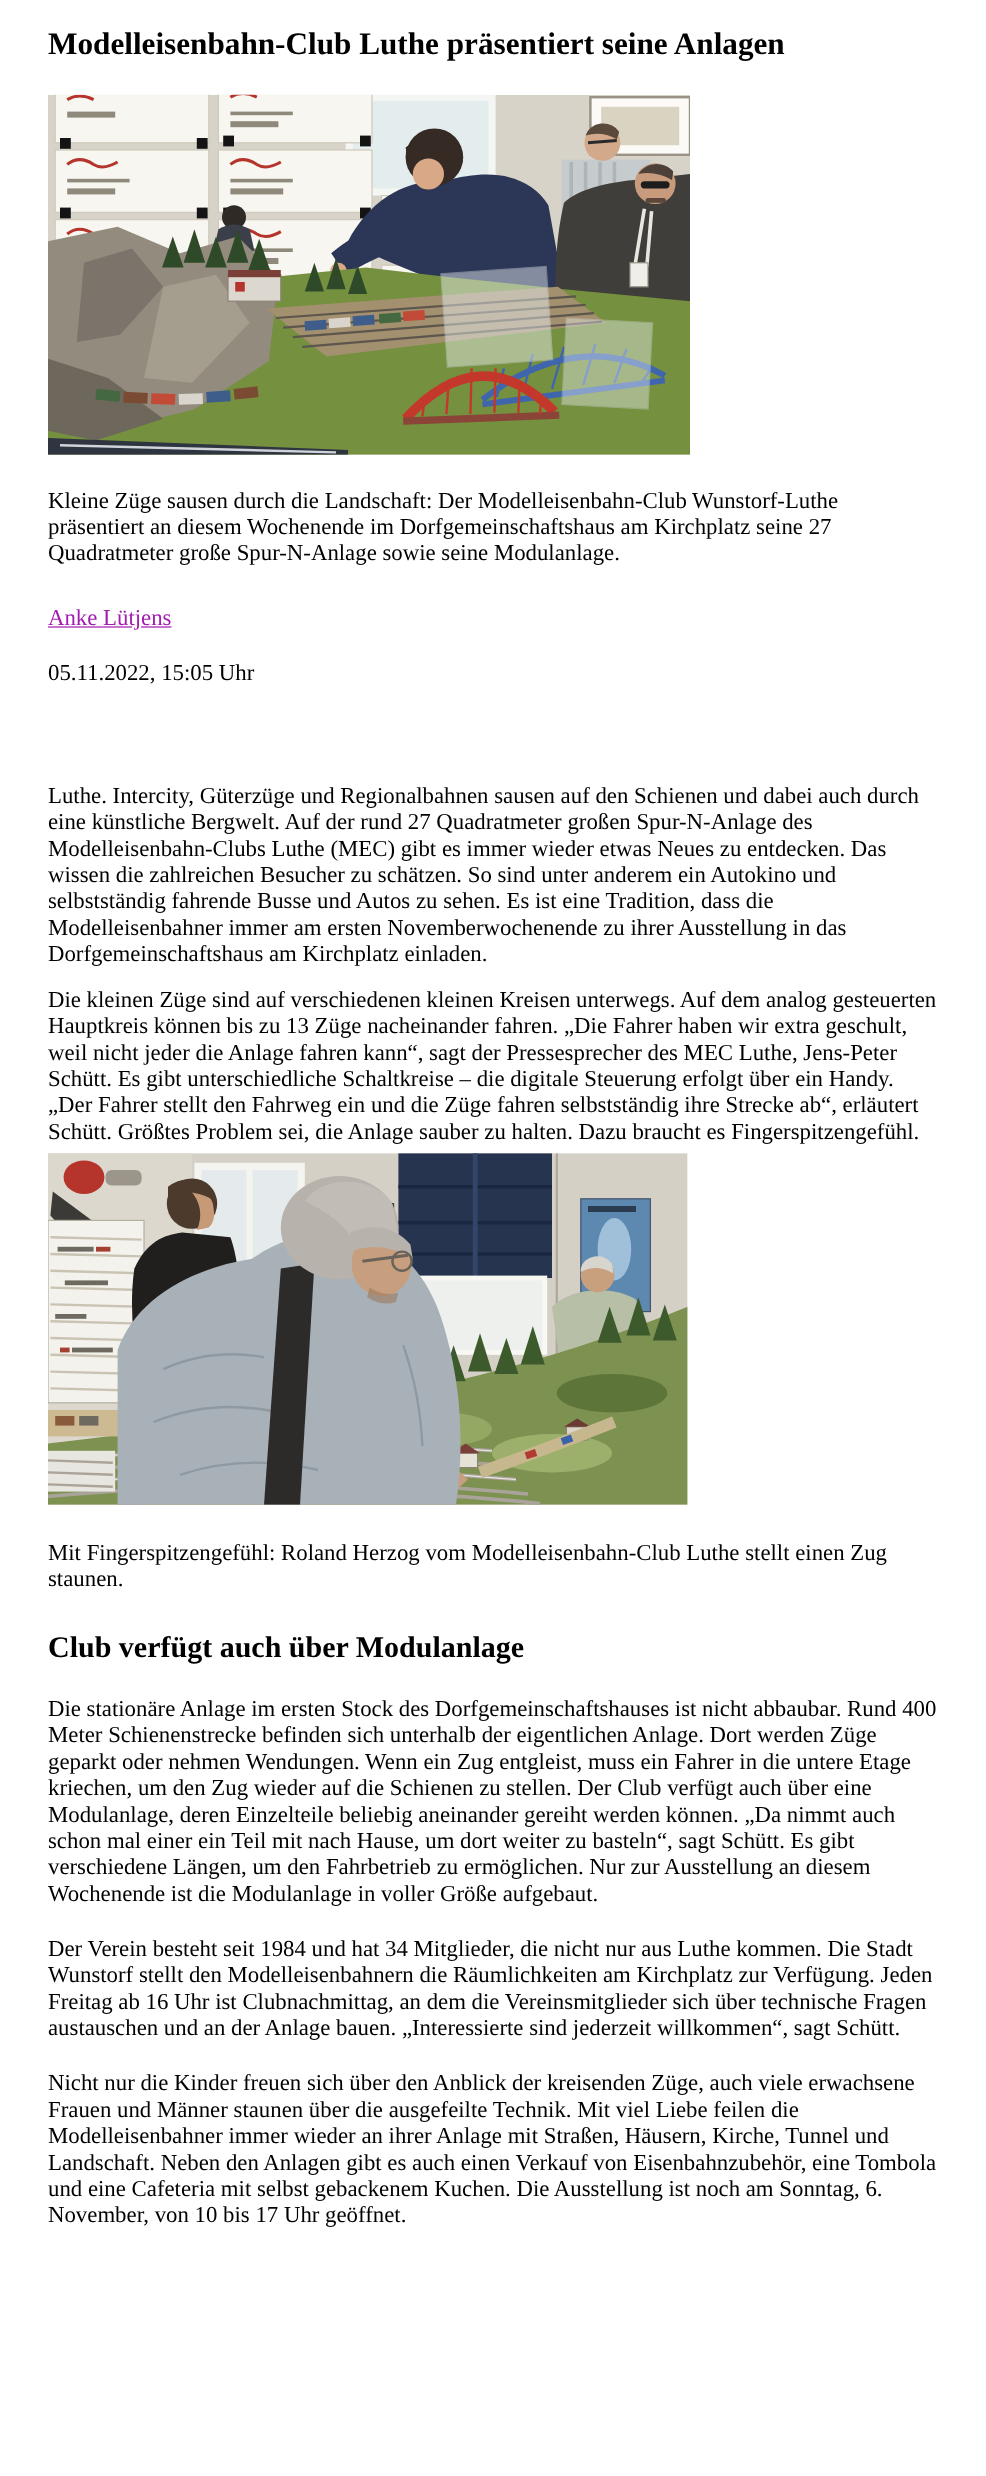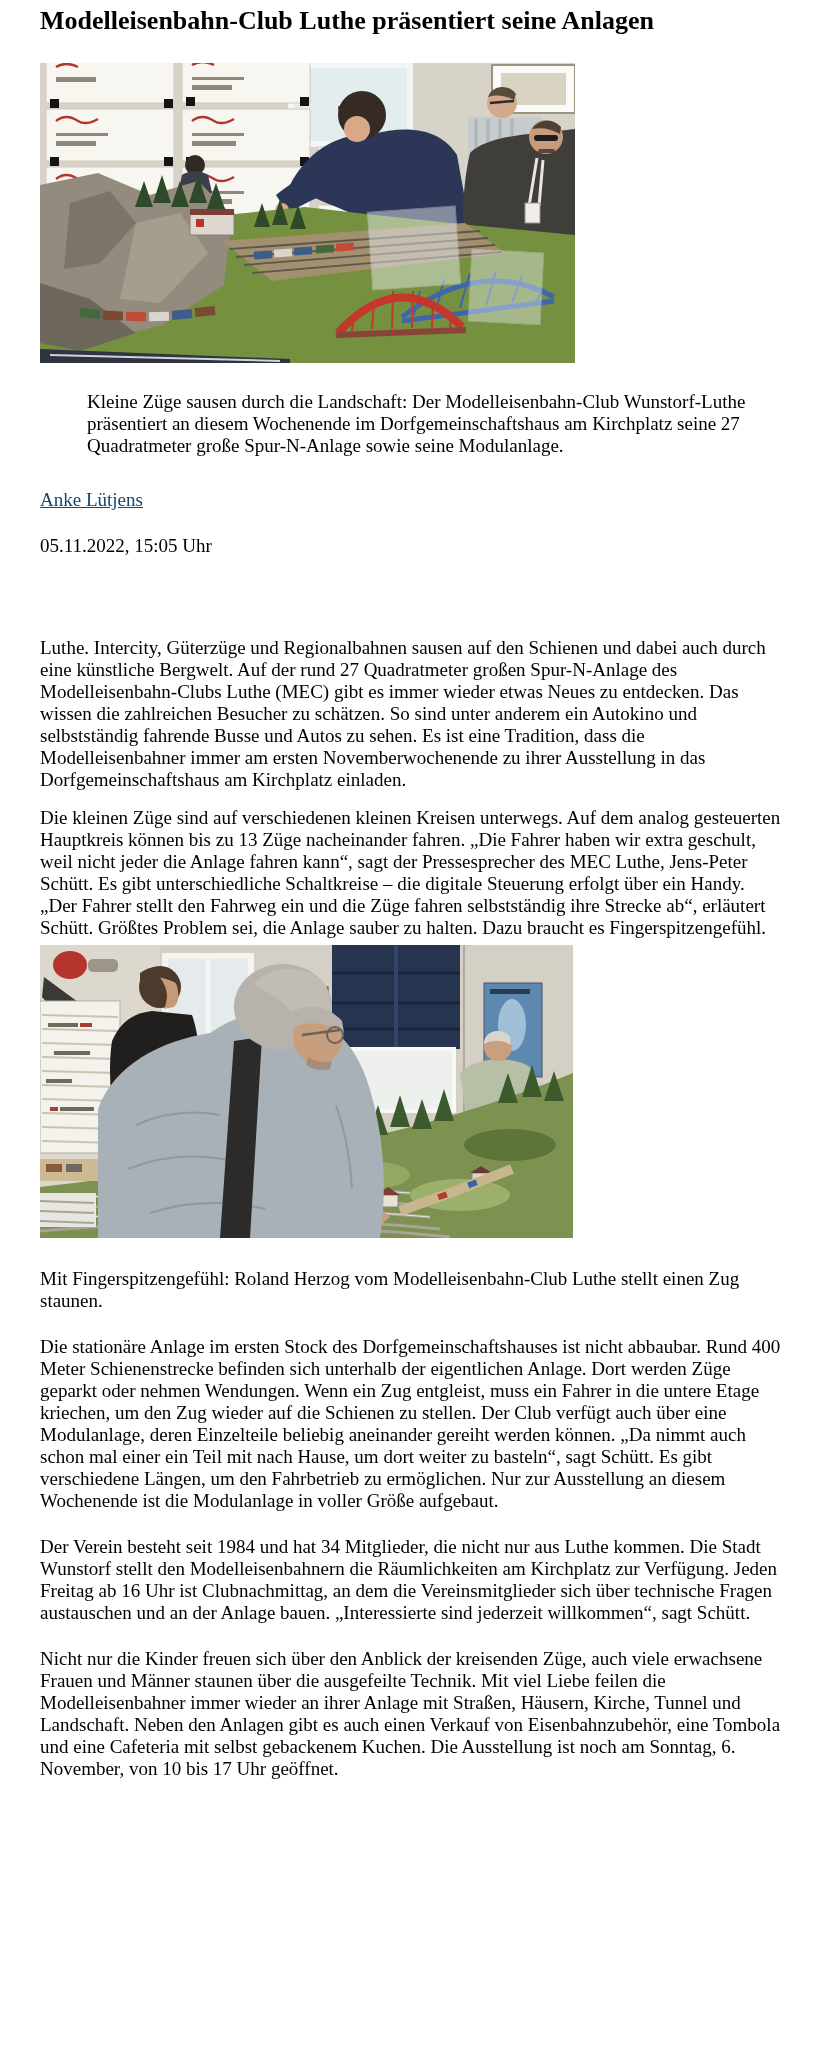--- a/index.html
+++ b/index.html
@@ -1,37 +1,37 @@
 <!DOCTYPE html>
 <html lang="de"><head>
 <meta charset="utf-8">
 <style>
   * { box-sizing: border-box; }
   html, body { margin: 0; padding: 0; background: #ffffff; }
   body { width: 822px; }
   .page {
     width: 822px;
-    padding: 4px 40px 45px 40px;
+    padding: 20px 40px 45px 40px;
     font-family: "Liberation Serif", "DejaVu Serif", serif;
     font-size: 19px;
     line-height: 22px;
     color: #000000;
     background: #ffffff;
   }
   h1.article-title {
     font-size: 26px;
     line-height: 34px;
     margin: 0;
     font-weight: bold;
   }
   .figure { margin: 25px 0 0 0; font-size: 0; }
   .figure svg { display: block; }
-  .caption { margin-top: 28px; max-width: 742px; margin-left: 47px; }
+  .caption { margin-top: 28px; max-width: 742px; }
   .byline { margin-top: 32px; }
-  .byline a { color: #0c4a6e; text-decoration: underline; cursor: pointer; }
+  .byline a { color: #a21caf; text-decoration: underline; cursor: pointer; }
   .pub-date { margin-top: 24px; }
   .para { margin: 24px 0 0 0; max-width: 742px; }
   .para.lead-gap { margin-top: 80px; }
   .para.tight { margin-top: 16px; }
   .figure.second { margin-top: 6px; }
   .caption2 { margin-top: 30px; max-width: 742px; }
   .credit { margin-top: 26px; }
   h2.section-heading {
     font-size: 25px;
     line-height: 32px;
@@ -381,20 +381,21 @@
         <line x1="262" y1="90" x2="300" y2="85" stroke="#6b625a" stroke-width="2.5"></line>
         <circle cx="295" cy="90" r="8" fill="none" stroke="#6b625a" stroke-width="2"></circle>
         <path d="M268,112 q12,8 24,4 l-2,8 q-12,4 -24,-4 Z" fill="#9c7a5c" opacity="0.6"></path>
       </g>
     </svg>
   </div>
 
   <p class="caption2">Mit Fingerspitzengefühl: Roland Herzog vom Modelleisenbahn-Club Luthe stellt einen Zug staunen.</p>
 
 
+  <h2 class="section-heading">Club verfügt auch über Modulanlage</h2>
 
   <p class="para">Die stationäre Anlage im ersten Stock des Dorfgemeinschaftshauses ist nicht abbaubar. Rund 400 Meter Schienenstrecke befinden sich unterhalb der eigentlichen Anlage. Dort werden Züge geparkt oder nehmen Wendungen. Wenn ein Zug entgleist, muss ein Fahrer in die untere Etage kriechen, um den Zug wieder auf die Schienen zu stellen. Der Club verfügt auch über eine Modulanlage, deren Einzelteile beliebig aneinander gereiht werden können. „Da nimmt auch schon mal einer ein Teil mit nach Hause, um dort weiter zu basteln“, sagt Schütt. Es gibt verschiedene Längen, um den Fahrbetrieb zu ermöglichen. Nur zur Ausstellung an diesem Wochenende ist die Modulanlage in voller Größe aufgebaut.</p>
 
   <p class="para">Der Verein besteht seit 1984 und hat 34 Mitglieder, die nicht nur aus Luthe kommen. Die Stadt Wunstorf stellt den Modelleisenbahnern die Räumlichkeiten am Kirchplatz zur Verfügung. Jeden Freitag ab 16 Uhr ist Clubnachmittag, an dem die Vereinsmitglieder sich über technische Fragen austauschen und an der Anlage bauen. „Interessierte sind jederzeit willkommen“, sagt Schütt.</p>
 
 
   <p class="para">Nicht nur die Kinder freuen sich über den Anblick der kreisenden Züge, auch viele erwachsene Frauen und Männer staunen über die ausgefeilte Technik. Mit viel Liebe feilen die Modelleisenbahner immer wieder an ihrer Anlage mit Straßen, Häusern, Kirche, Tunnel und Landschaft. Neben den Anlagen gibt es auch einen Verkauf von Eisenbahnzubehör, eine Tombola und eine Cafeteria mit selbst gebackenem Kuchen. Die Ausstellung ist noch am Sonntag, 6. November, von 10 bis 17 Uhr geöffnet.</p>
 
 </div>
 

